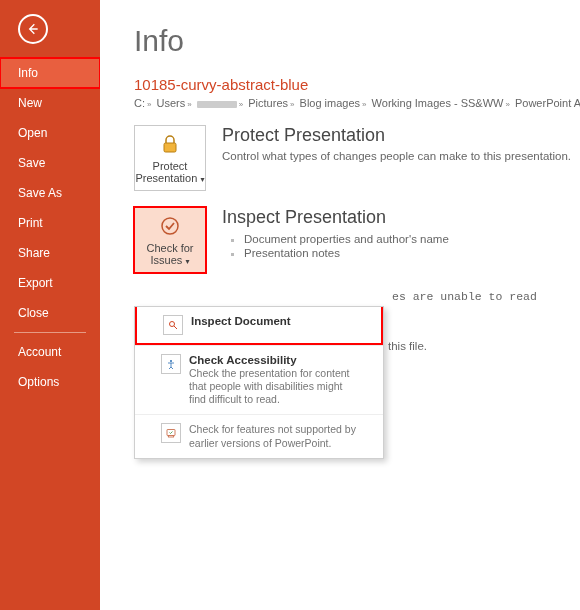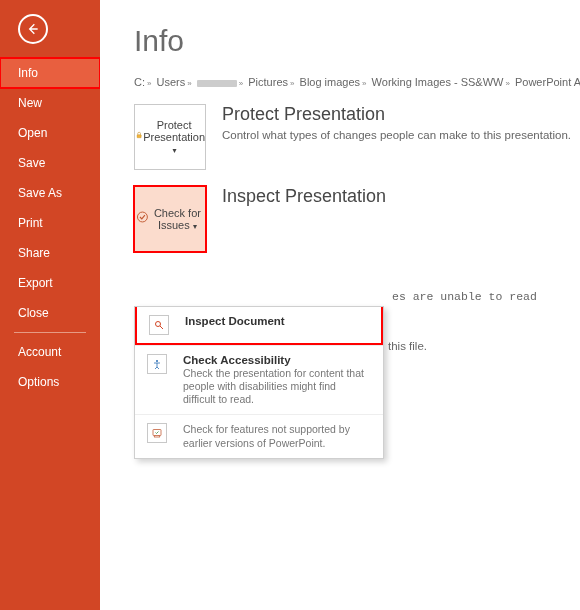--- a/index.html
+++ b/index.html
@@ -59,21 +59,21 @@
     margin-bottom: 4px;
   }
   .breadcrumb { font-size: 11px; color: #666; margin-bottom: 16px; white-space: nowrap; }
   .bc-sep { margin: 0 2px; font-size: 8px; color: #888; }
   .bc-redact { display:inline-block; width:40px; height:7px; background:#ccc; border-radius:1px; vertical-align:middle; }
   .tile {
     width: 72px; height: 66px;
     border: 1px solid #c9c9c9;
     background: #fff;
     display: inline-flex;
-    flex-direction: row;
+    flex-direction: column;
     align-items: center;
     justify-content: center;
     font-size: 11px; color: #444;
     text-align: center;
     line-height: 1.1;
     cursor: pointer;
     vertical-align: top;
   }
   .tile.peach {
     background: #fbdccd;
@@ -92,22 +92,22 @@
   .peek-right { position:absolute; font-size: 11.5px; color: #666; }
   .dropdown {
     position: absolute;
     left: 134px; top: 306px;
     width: 250px;
     background: #fff;
     border: 1px solid #cfcfcf;
     box-shadow: 3px 3px 6px rgba(0,0,0,.18);
   }
   .dd-item {
-    display: flex; gap: 16px;
-    padding: 8px 12px;
+    display: flex; gap: 8px;
+    padding: 8px 26px;
     cursor: pointer;
     border-top: 1px solid #eee;
   }
   .dd-item:first-child { border-top: none; }
   .dd-item .dd-icon { width: 20px; height: 20px; flex: none; border:1px solid #c8c8c8; background:#fff; display:flex; align-items:center; justify-content:center; }
   .dd-item .dd-icon svg { width:12px; height:12px; }
   .dd-body .dd-title { font-size: 11.5px; color: #333; font-weight: 600; margin-bottom: 1px;}
   .dd-body .dd-desc { font-size: 10.5px; color: #777; line-height: 1.25; }
   .highlight-box { border: 2px solid #ff0000; }
 </style>
@@ -131,20 +131,21 @@
     <div class="sb-item"><span>Export</span></div>
     <div class="sb-item"><span>Close</span></div>
     <div class="sb-divider"></div>
     <div class="sb-item"><span>Account</span></div>
     <div class="sb-item"><span>Options</span></div>
   </div>
 </div>
 
 <div class="main">
   <h1>Info</h1>
+  <div class="doc-title">10185-curvy-abstract-blue</div>
   <div class="breadcrumb">
     <span>C:</span><span class="bc-sep">»</span>
     <span>Users</span><span class="bc-sep">»</span>
     <span class="bc-redact"></span><span class="bc-sep">»</span>
     <span>Pictures</span><span class="bc-sep">»</span>
     <span>Blog images</span><span class="bc-sep">»</span>
     <span>Working Images - SS&amp;WW</span><span class="bc-sep">»</span>
     <span>PowerPoint Article - Working</span>
   </div>
 
@@ -165,20 +166,24 @@
   <div class="section" style="align-items:flex-start;">
     <div class="tile peach hl-red">
       <svg viewBox="0 0 24 24">
           <circle cx="12" cy="12" r="8" fill="none" stroke="#c0572f" stroke-width="1.5"></circle>
           <path d="M8 12l3 3 5-6" fill="none" stroke="#c0572f" stroke-width="1.8"></path>
         </svg>
       <div><span>Check for Issues</span><span class="caret"> ▾</span></div>
     </div>
     <div class="text">
       <h2>Inspect Presentation</h2>
+      <ul class="bullets">
+        <li>Document properties and author's name</li>
+        <li>Presentation notes</li>
+      </ul>
     </div>
   </div>
 
   <div class="peek-right" style="left:292px; top:290px;font-family:Liberation Mono, monospace;">es are unable to read</div>
   <div class="peek-right" style="left:288px; top:340px;">this file.</div>
 </div>
 
 <div class="dropdown">
   <div class="dd-item highlight-box">
     <div class="dd-icon">

